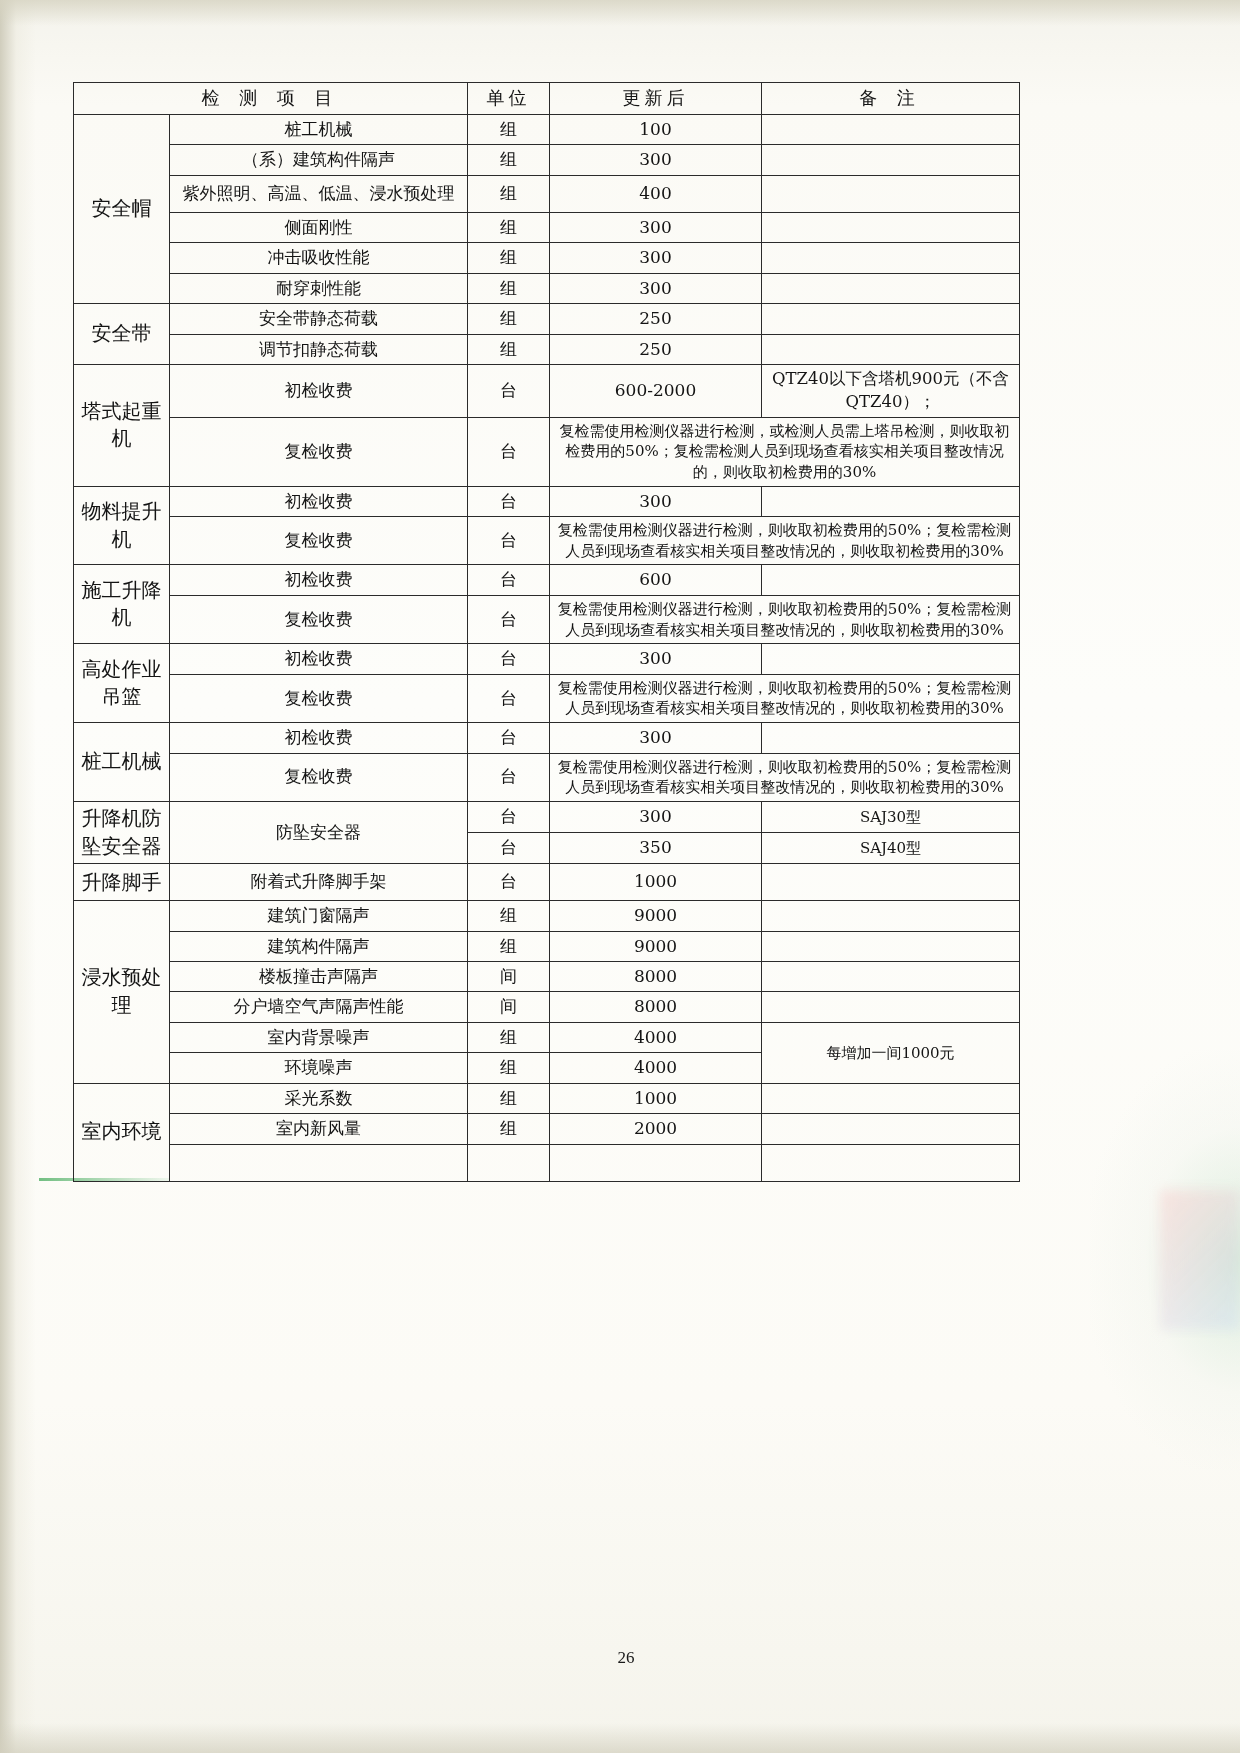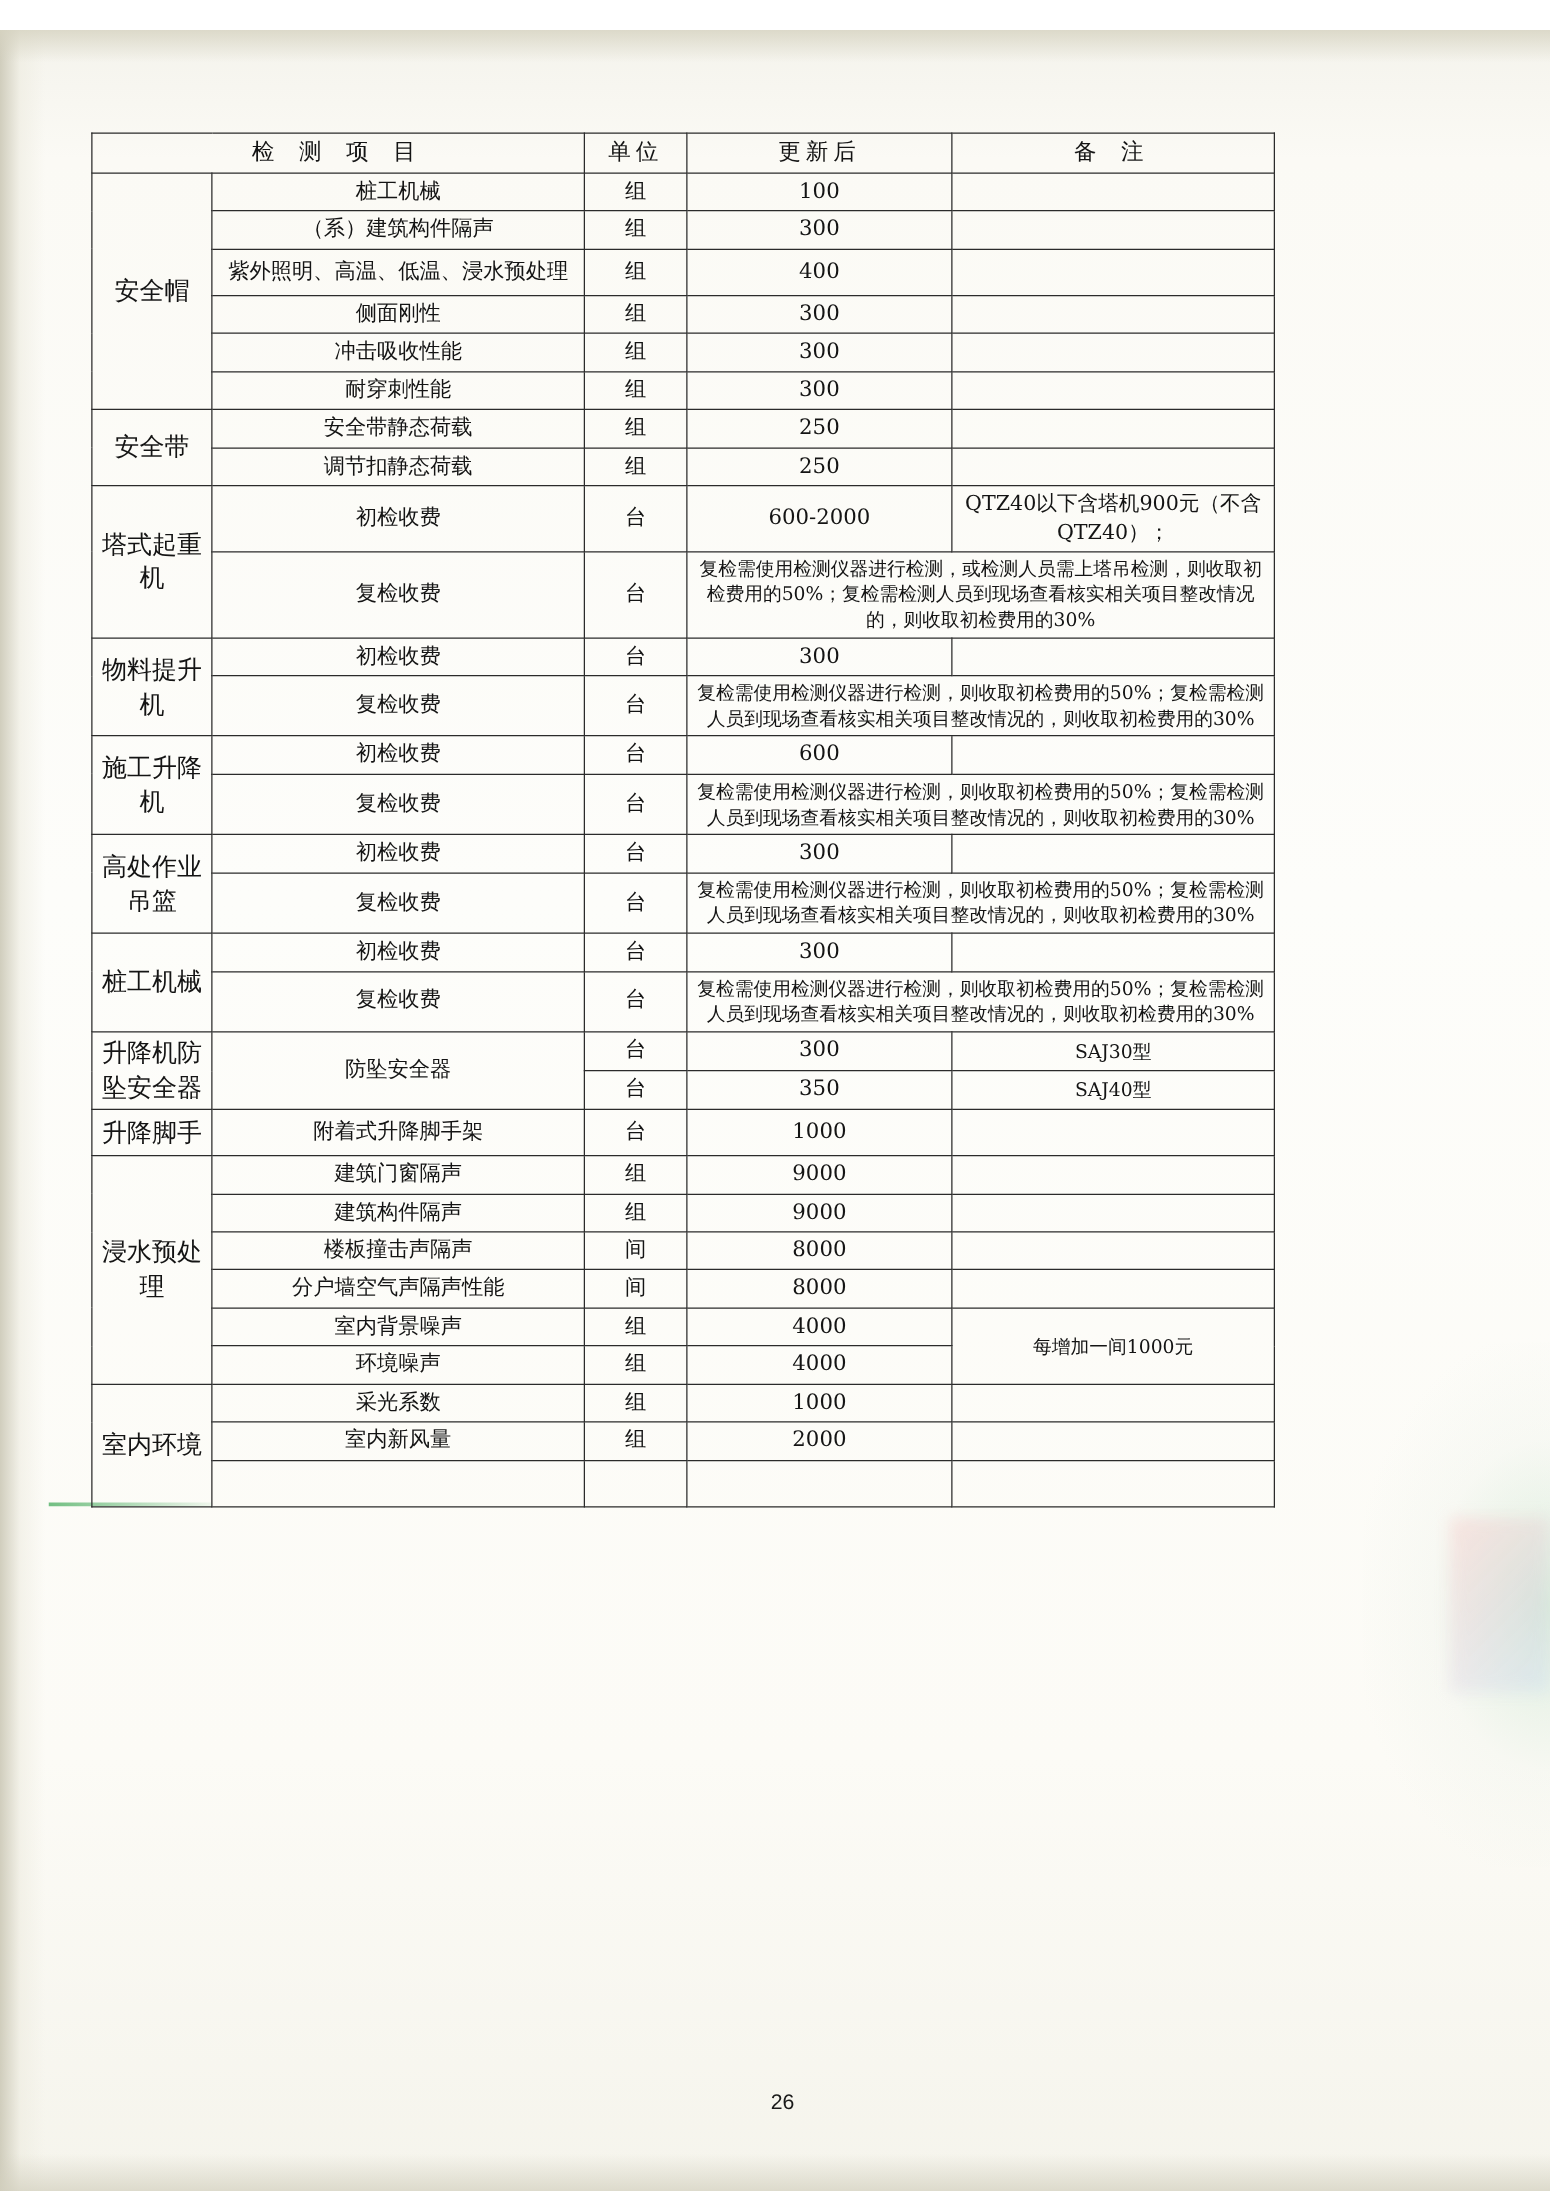--- a/index.html
+++ b/index.html
@@ -13,21 +13,20 @@
     position: relative;
     font-family: "DejaVu Serif", "Liberation Serif", serif;
     overflow: hidden;
   }
   
   .page {
     position: absolute;
     inset: 0;
     background:
       linear-gradient(180deg, #f4f3ec 0%, #fbfaf5 6%, #fdfdfa 40%, #fcfbf6 80%, #f5f4ec 100%);
-    margin-top: 24px;
   }
   .edge-shadow-left {
     position: absolute;
     left: 0; top: 0; bottom: 0;
     width: 36px;
     background: linear-gradient(90deg, rgba(206,203,186,0.95) 0%, rgba(236,234,222,0.55) 45%, rgba(255,255,255,0) 100%);
   }
   .edge-shadow-top {
     position: absolute;
     left: 0; right: 0; top: 0;
@@ -111,21 +110,21 @@
     max-height: 26px;
     overflow: hidden;
   }
   .page-number {
     position: absolute;
     left: 12px; right: 0;
     top: 1648px;
     text-align: center;
     font-size: 17px;
     color: #1a1a1a;
-    font-family: Liberation Sans, sans-serif;
+    font-family: Liberation Serif, serif;
   }
   .green-mark {
     position: absolute;
     left: 39px;
     top: 1178px;
     width: 130px;
     height: 3px;
     background: linear-gradient(90deg, rgba(90,180,110,0.85), rgba(120,200,140,0.1));
   }
 </style>

